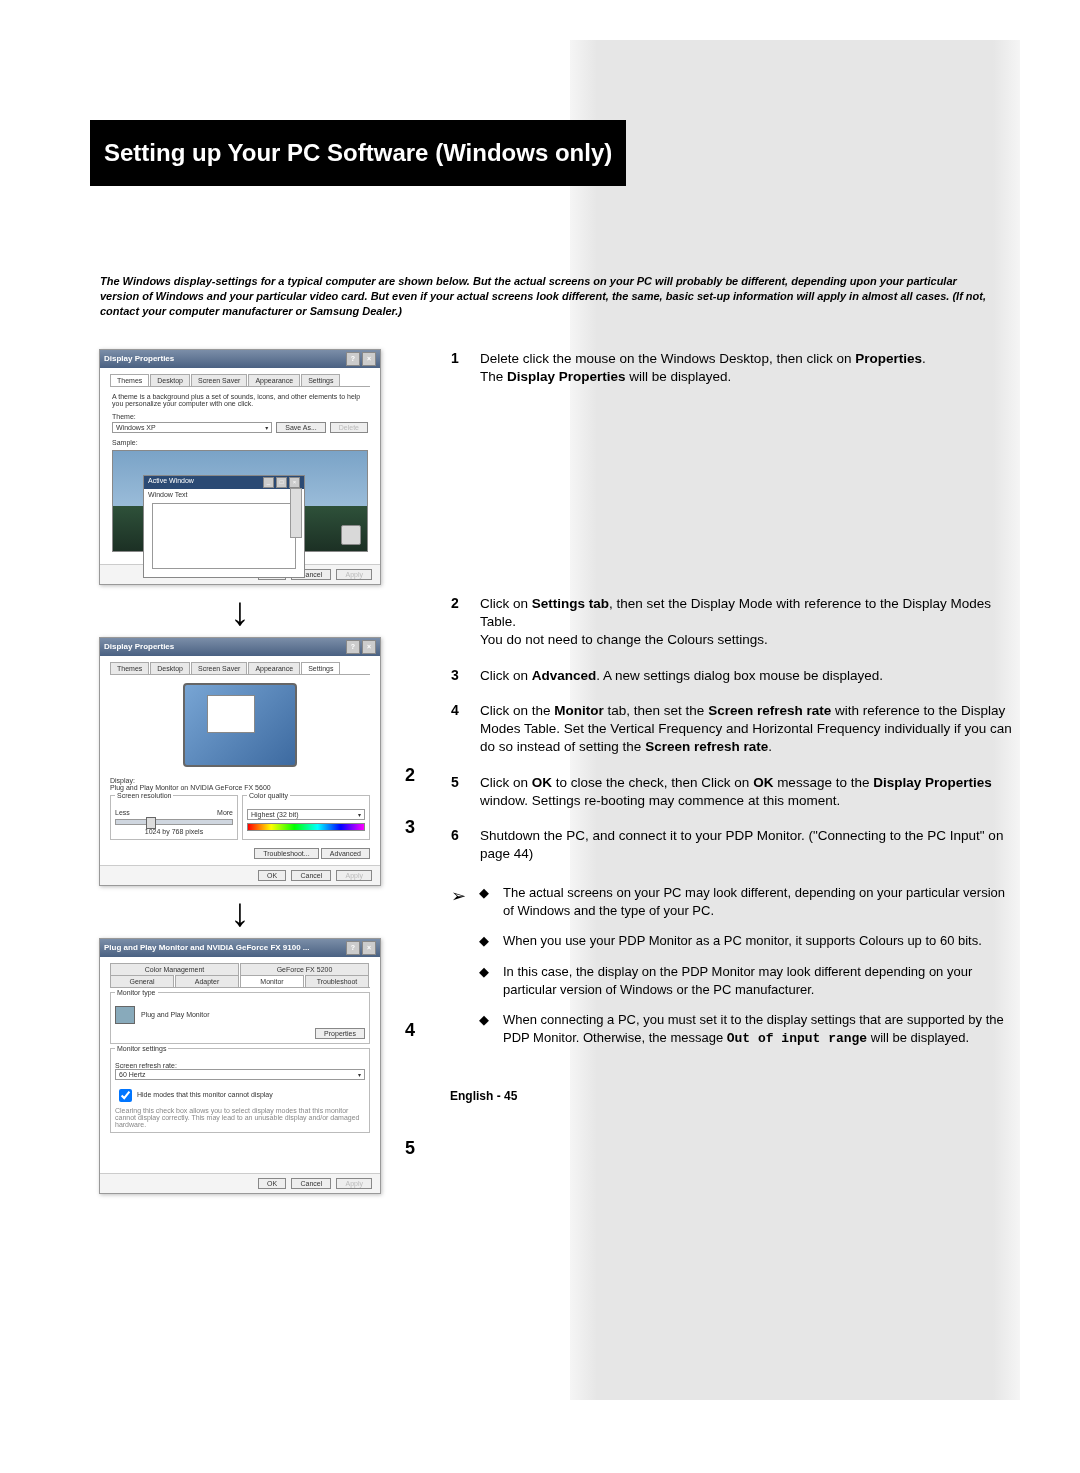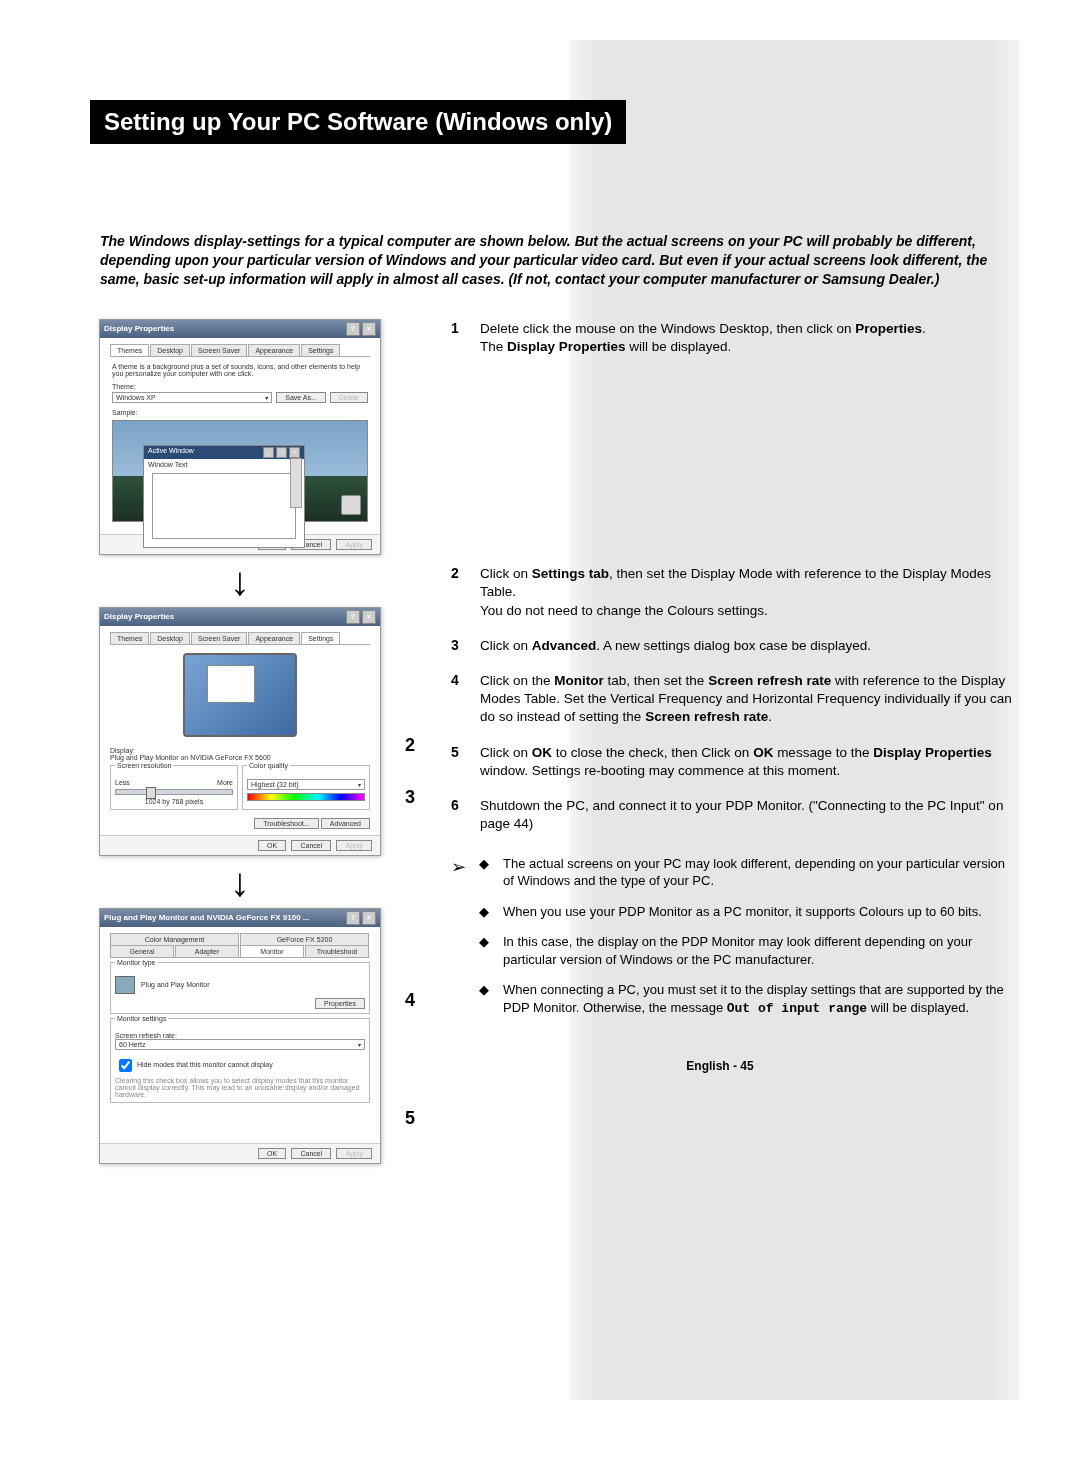--- a/index.html
+++ b/index.html
@@ -1,20 +1,20 @@
 <!DOCTYPE html>
 <html><head>
 <meta charset="utf-8">
 <style>
   body { margin:0; font-family: Arial, Helvetica, sans-serif; background:#fff; color:#000; }
   .page { width:1080px; height:1473px; box-sizing:border-box; padding:40px 60px 40px 80px; position:relative; }
   .shadow-bar { position:absolute; top:40px; right:60px; width:450px; height:1360px; background:linear-gradient(to right, #f5f5f5, #e6e6e6 6%, #e6e6e6 94%, #f5f5f5); z-index:0; }
   .content { position:relative; z-index:1; }
-  .title-box { background:#000; color:#fff; display:inline-block; padding:8px 14px; font-size:24px; font-weight:bold; margin-top:60px; margin-left:10px; }
-  .intro { font-style:italic; font-weight:bold; font-size:14px; margin:88px 28px 30px 20px; line-height:1.35; }
+  .title-box { background:#000; color:#fff; display:inline-block; padding:19px 14px; font-size:24px; font-weight:bold; margin-top:80px; margin-left:10px; }
+  .intro { font-style:italic; font-weight:bold; font-size:11px; margin:88px 28px 30px 20px; line-height:1.35; }
   .columns { display:flex; gap:20px; margin-top:6px; }
   .left { width:320px; display:flex; flex-direction:column; align-items:center; }
   .right { flex:1; padding-left:30px; }
 
   .dlg { width:280px; background:#fff; border:1px solid #999; font-size:8px; color:#333; box-shadow:1px 1px 4px rgba(0,0,0,.25); }
   .dlg-title { background:linear-gradient(to bottom,#7b8ea8,#4a6182); color:#fff; padding:2px 4px; font-weight:bold; display:flex; align-items:center; }
   .dlg-icons { margin-left:auto; display:flex; gap:2px; }
   .dlg-icons span { display:inline-block; width:12px; height:12px; background:#ccc; border:1px solid #888; font-size:7px; line-height:12px; text-align:center; }
   .dlg-body { padding:6px 10px; }
   .tabs { display:flex; border-bottom:1px solid #aaa; }
@@ -39,21 +39,21 @@
   .side-num { position:absolute; font-size:18px; font-weight:bold; }
   .left-rel { position:relative; }
 
   .steps td.num { font-weight:bold; vertical-align:top; padding-right:10px; font-size:14px; width:18px; }
   .steps td.text { font-size:13.5px; line-height:1.35; padding-bottom:16px; }
   .bullets { font-size:13px; line-height:1.35; }
   .bullets td.b1 { vertical-align:top; width:26px; font-size:15px; }
   .bullets td.b2 { vertical-align:top; width:22px; padding-bottom:12px; }
   .bullets td.bt { padding-bottom:12px; }
   .mono { font-family: 'Courier New', monospace; font-weight:bold; }
-  .footer { text-align:center; font-weight:bold; font-size:12px; margin-top:30px; padding-right:30px; }
+  .footer { text-align:left; font-weight:bold; font-size:12px; margin-top:30px; padding-right:30px; }
 </style>
 </head>
 <body>
 
 <div class="page">
   <div class="shadow-bar"></div>
   <div class="content">
     <div class="title-box">Setting up Your PC Software (Windows only)</div>
     <p class="intro">The Windows display-settings for a typical computer are shown below. But the actual screens on your PC will probably be different, depending upon your particular version of Windows and your particular video card. But even if your actual screens look different, the same, basic set-up information will apply in almost all cases. (If not, contact your computer manufacturer or Samsung Dealer.)</p>
 
@@ -244,21 +244,21 @@
               </tr>
               <tr>
                 <td colspan="2" style="height:190px;"></td>
               </tr>
               <tr>
                 <td class="num">2</td>
                 <td class="text"><span>Click on </span><b>Settings tab</b><span>, then set the Display Mode with reference to the Display Modes Table.</span><br><span>You do not need to change the Colours settings.</span></td>
               </tr>
               <tr>
                 <td class="num">3</td>
-                <td class="text"><span>Click on </span><b>Advanced</b><span>. A new settings dialog box case be displayed.</span></td>
+                <td class="text"><span>Click on </span><b>Advanced</b><span>. A new settings dialog box mouse be displayed.</span></td>
               </tr>
               <tr>
                 <td class="num">4</td>
                 <td class="text"><span>Click on the </span><b>Monitor</b><span> tab, then set the </span><b>Screen refresh rate</b><span> with reference to the Display Modes Table. Set the Vertical Frequency and Horizontal Frequency individually if you can do so instead of setting the </span><b>Screen refresh rate</b><span>.</span></td>
               </tr>
               <tr>
                 <td class="num">5</td>
                 <td class="text"><span>Click on </span><b>OK</b><span> to close the check, then Click on </span><b>OK</b><span> message to the </span><b>Display Properties</b><span> window. Settings re-booting may commence at this moment.</span></td>
               </tr>
               <tr>

